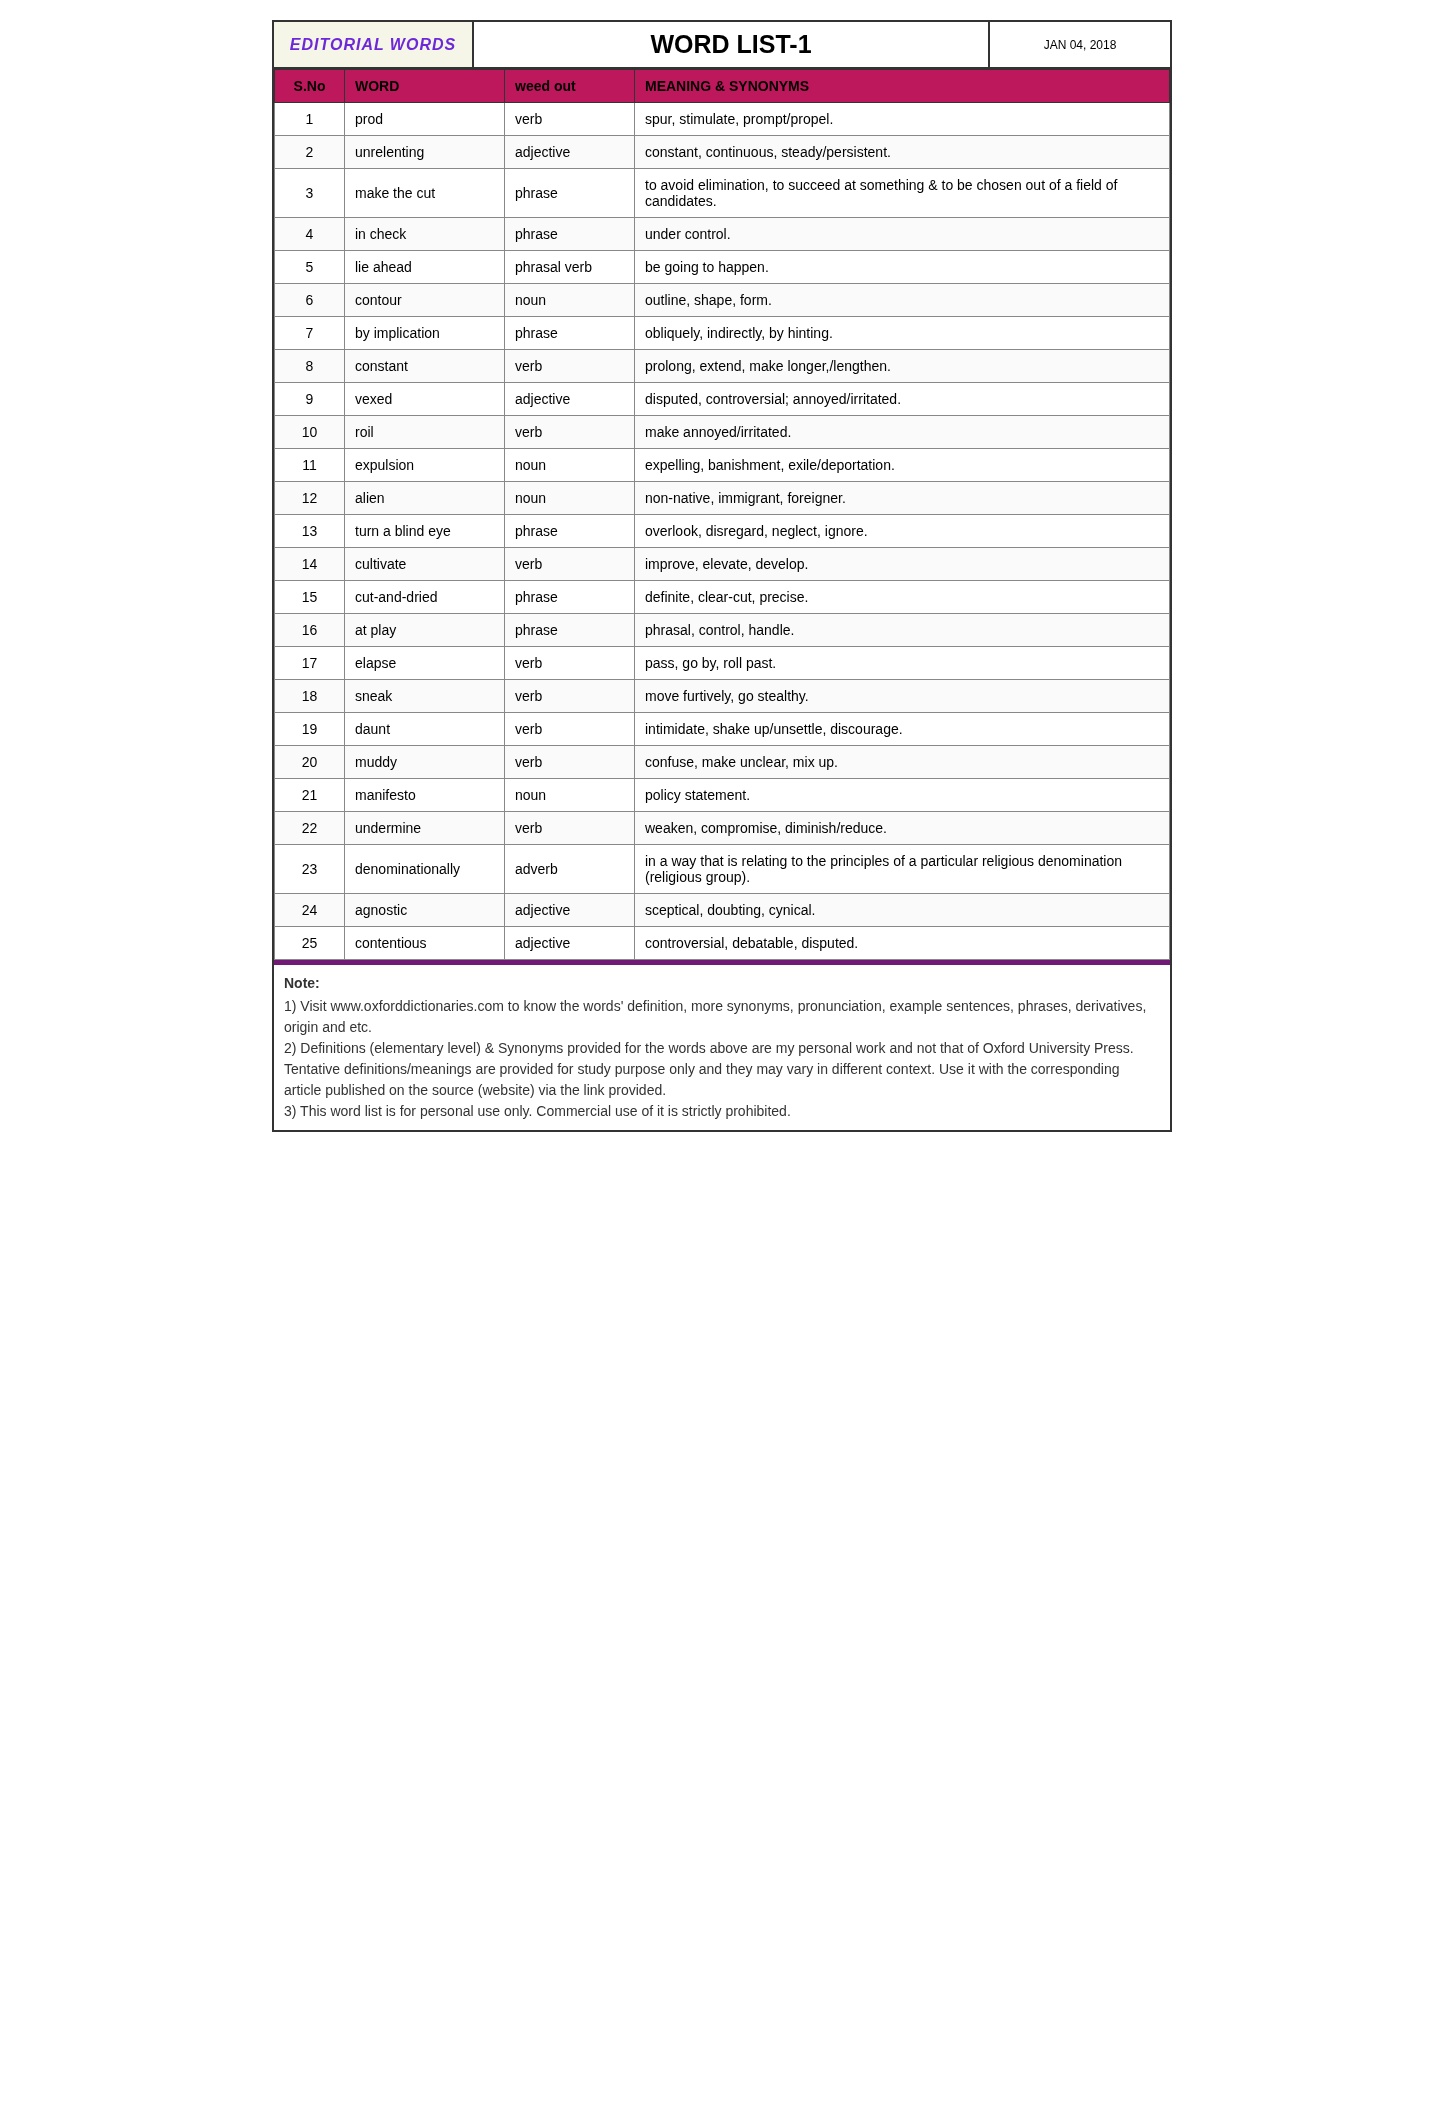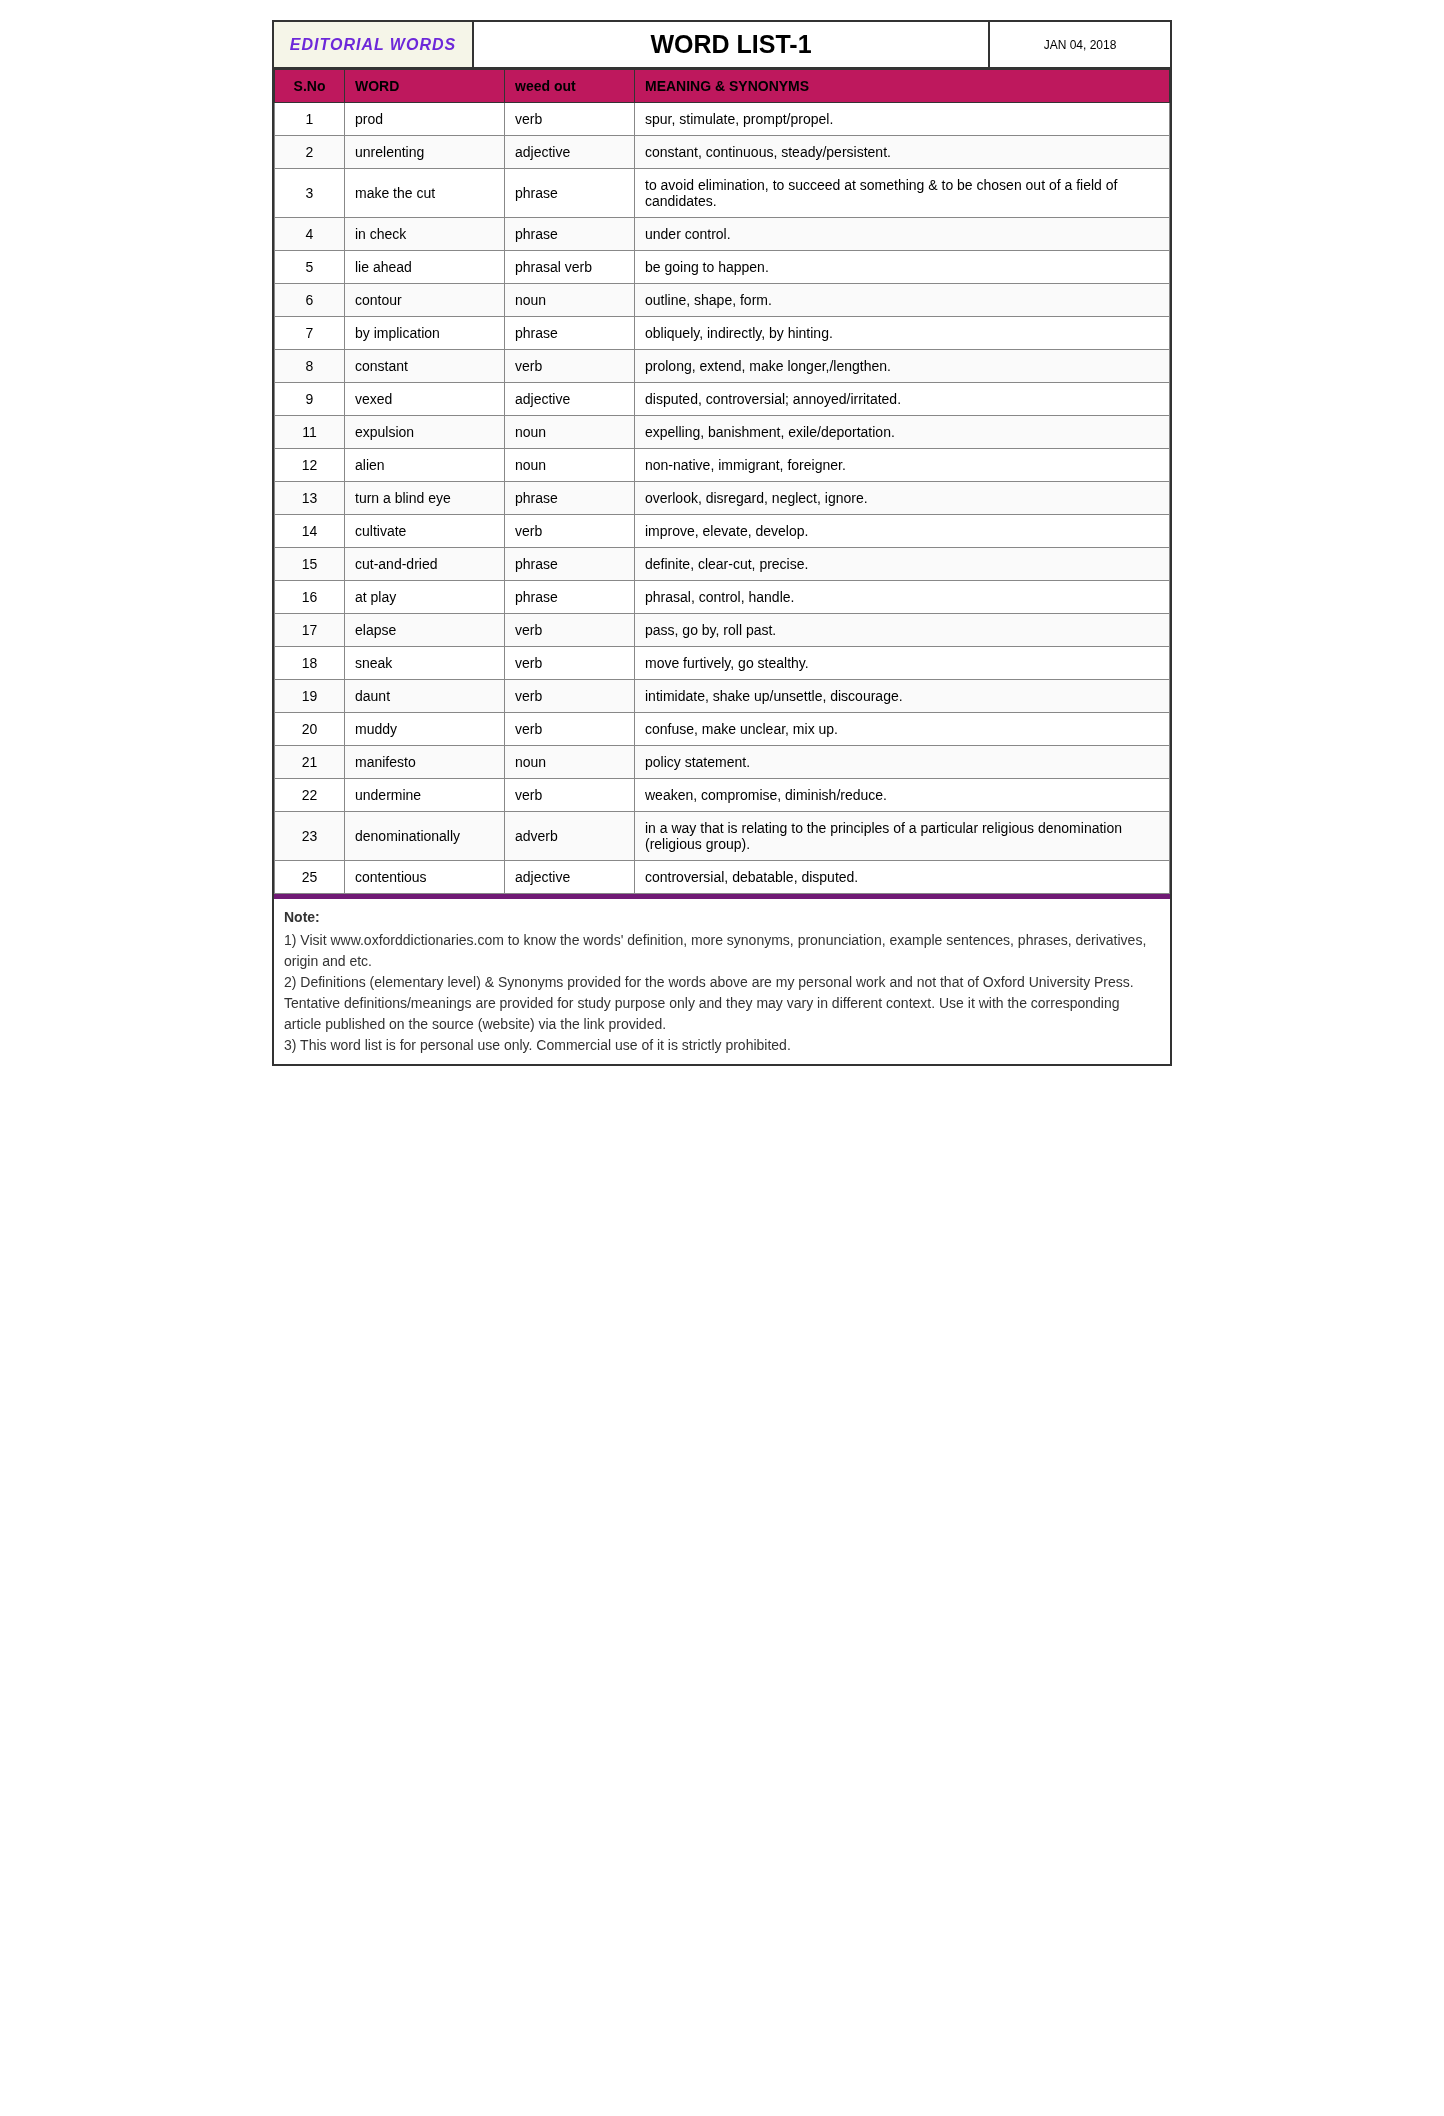--- a/index.html
+++ b/index.html
@@ -178,20 +178,26 @@
           <td>verb</td>
           <td>prolong, extend, make longer,/lengthen.</td>
         </tr>
         <tr>
           <td>9</td>
           <td>vexed</td>
           <td>adjective</td>
           <td>disputed, controversial; annoyed/irritated.</td>
         </tr>
         <tr>
+          <td>10</td>
+          <td>roil</td>
+          <td>verb</td>
+          <td>make annoyed/irritated.</td>
+        </tr>
+        <tr>
           <td>11</td>
           <td>expulsion</td>
           <td>noun</td>
           <td>expelling, banishment, exile/deportation.</td>
         </tr>
         <tr>
           <td>12</td>
           <td>alien</td>
           <td>noun</td>
           <td>non-native, immigrant, foreigner.</td>
@@ -254,20 +260,26 @@
           <td>22</td>
           <td>undermine</td>
           <td>verb</td>
           <td>weaken, compromise, diminish/reduce.</td>
         </tr>
         <tr>
           <td>23</td>
           <td>denominationally</td>
           <td>adverb</td>
           <td>in a way that is relating to the principles of a particular religious denomination (religious group).</td>
+        </tr>
+        <tr>
+          <td>24</td>
+          <td>agnostic</td>
+          <td>adjective</td>
+          <td>sceptical, doubting, cynical.</td>
         </tr>
         <tr>
           <td>25</td>
           <td>contentious</td>
           <td>adjective</td>
           <td>controversial, debatable, disputed.</td>
         </tr>
       </tbody>
   </table>
 

